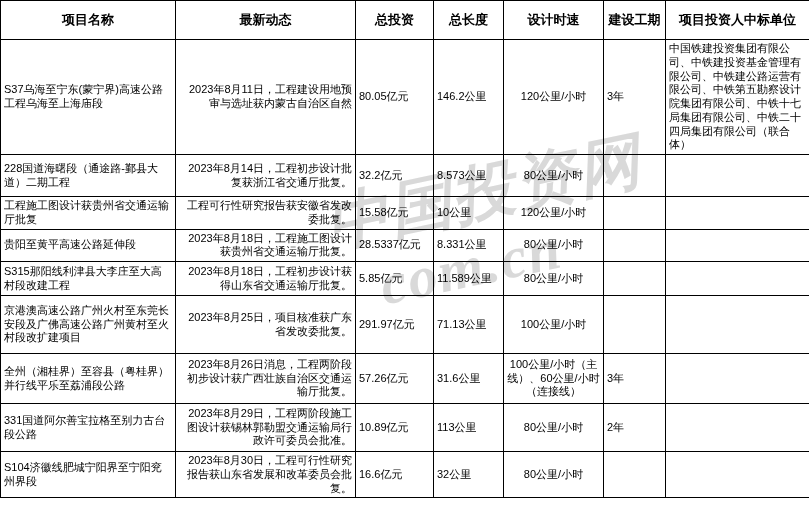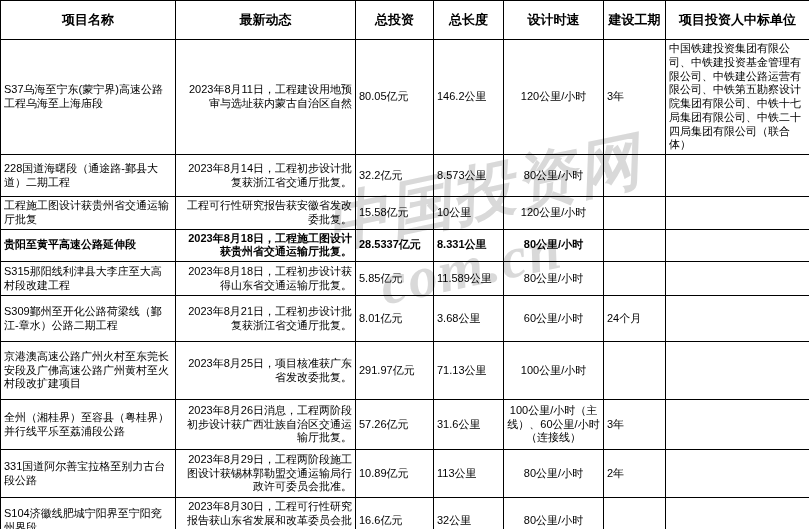--- a/index.html
+++ b/index.html
@@ -133,45 +133,36 @@
       </tr>
       <tr style="height:32px;">
         <td class="c-name">工程施工图设计获贵州省交通运输厅批复</td>
         <td class="c-news">工程可行性研究报告获安徽省发改委批复。</td>
         <td class="c-inv">15.58亿元</td>
         <td class="c-len">10公里</td>
         <td class="c-spd">120公里/小时</td>
         <td class="c-dur"></td>
         <td class="c-win"></td>
       </tr>
-      <tr style="height:32px;font-weight:bold;">
+      <tr style="height:32px;">
         <td class="c-name">贵阳至黄平高速公路延伸段</td>
         <td class="c-news">2023年8月18日，工程施工图设计获贵州省交通运输厅批复。</td>
         <td class="c-inv">28.5337亿元</td>
         <td class="c-len">8.331公里</td>
         <td class="c-spd">80公里/小时</td>
         <td class="c-dur"></td>
         <td class="c-win"></td>
       </tr>
       <tr style="height:34px;">
         <td class="c-name">S315那阳线利津县大李庄至大高村段改建工程</td>
         <td class="c-news">2023年8月18日，工程初步设计获得山东省交通运输厅批复。</td>
         <td class="c-inv">5.85亿元</td>
         <td class="c-len">11.589公里</td>
         <td class="c-spd">80公里/小时</td>
         <td class="c-dur"></td>
-        <td class="c-win"></td>
-      </tr>
-      <tr style="height:46px;">
-        <td class="c-name">S309鄞州至开化公路荷梁线（鄞江-章水）公路二期工程</td>
-        <td class="c-news">2023年8月21日，工程初步设计批复获浙江省交通厅批复。</td>
-        <td class="c-inv">8.01亿元</td>
-        <td class="c-len">3.68公里</td>
-        <td class="c-spd">60公里/小时</td>
-        <td class="c-dur">24个月</td>
         <td class="c-win"></td>
       </tr>
       <tr style="height:58px;">
         <td class="c-name">京港澳高速公路广州火村至东莞长安段及广佛高速公路广州黄村至火村段改扩建项目</td>
         <td class="c-news">2023年8月25日，项目核准获广东省发改委批复。</td>
         <td class="c-inv">291.97亿元</td>
         <td class="c-len">71.13公里</td>
         <td class="c-spd">100公里/小时</td>
         <td class="c-dur"></td>
         <td class="c-win"></td>

